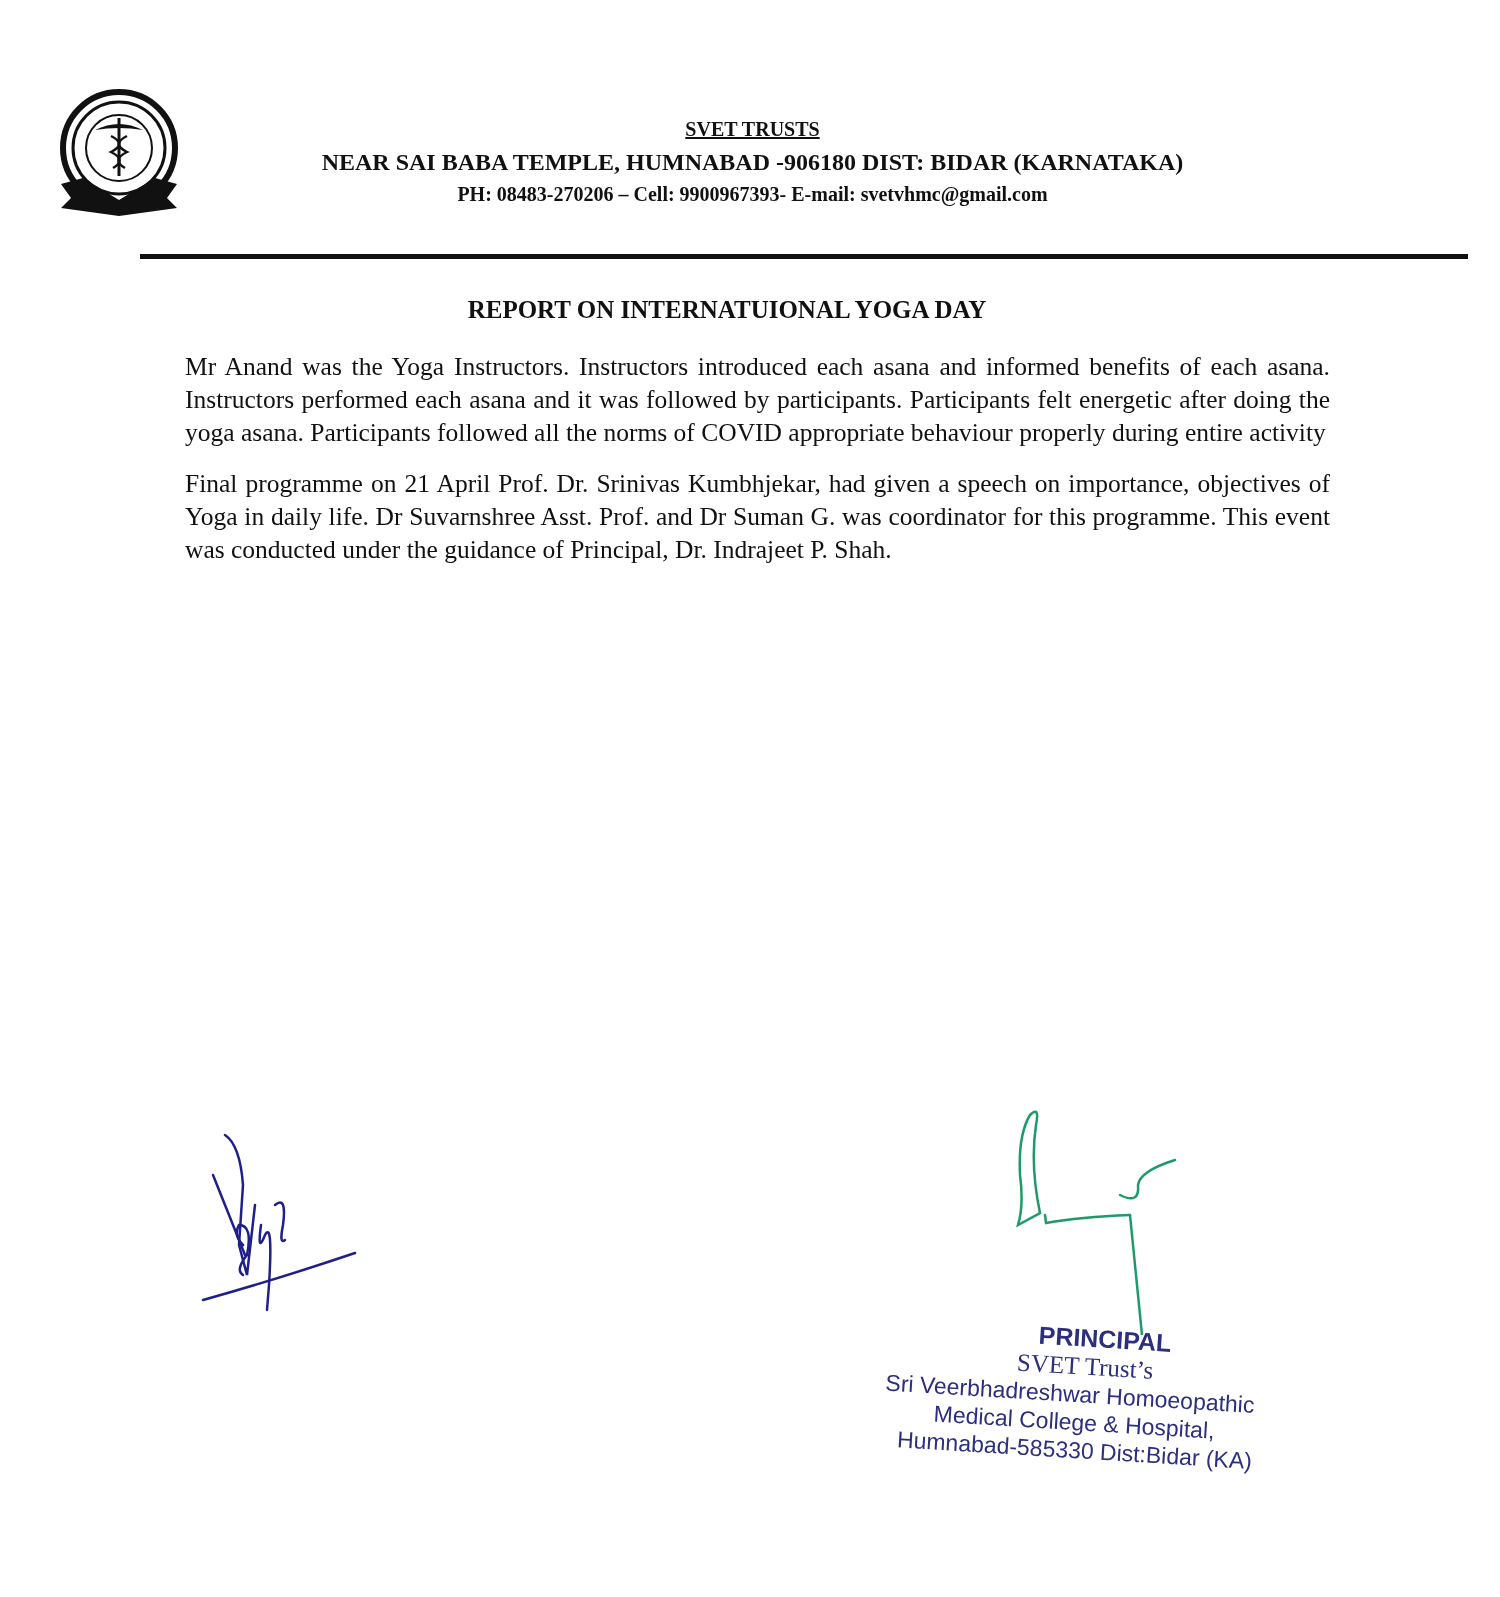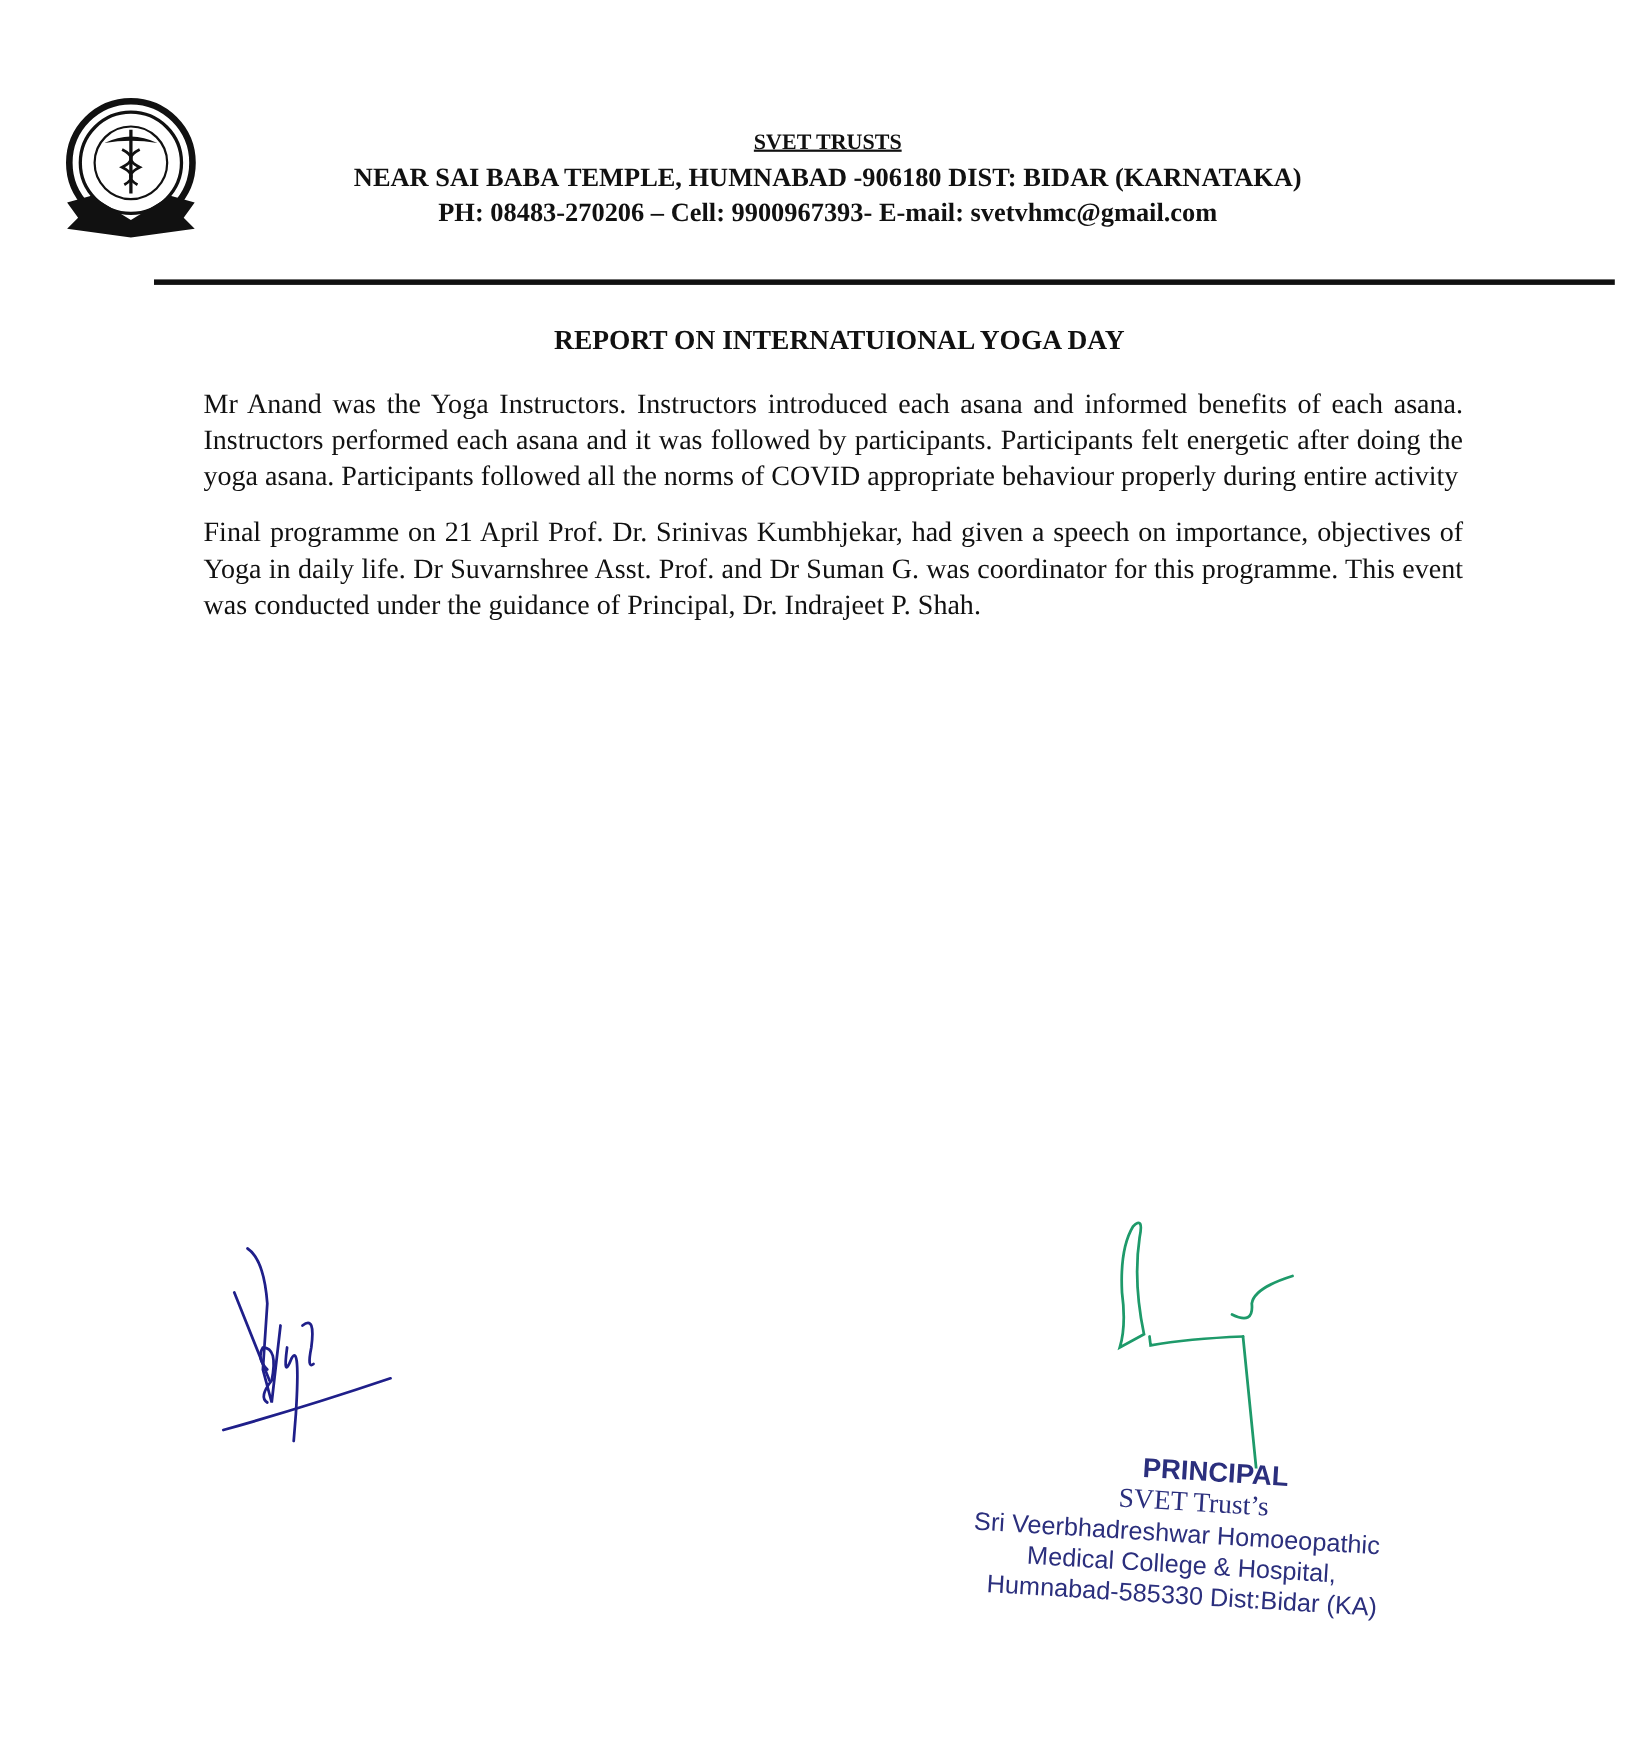--- a/index.html
+++ b/index.html
@@ -3,23 +3,23 @@
 <meta charset="utf-8">
 <style>
   html, body { margin: 0; padding: 0; background: #ffffff; }
   body { width: 1500px; height: 1597px; position: relative; overflow: hidden;
          font-family: "Liberation Serif", "DejaVu Serif", serif; color: #111; }
   .logo { position: absolute; left: 55px; top: 88px; width: 128px; height: 130px; }
   .header { position: absolute; left: 180px; top: 112px; width: 1145px; text-align: center; font-weight: bold; }
   .header .l1 { font-size: 20px; line-height: 34px; text-decoration: underline; }
   .header .l2 { font-size: 26px; line-height: 34px; letter-spacing: 0.1px; }
   .header .l3 { font-size: 24px; line-height: 32px; }
-  .header .l4 { font-size: 24px; line-height: 32px; text-align: center; }
+  .header .l4 { font-size: 20px; line-height: 32px; text-align: center; }
   .rule { position: absolute; left: 140px; top: 254px; width: 1328px; height: 5px; background: #111; }
-  .title { position: absolute; left: 188px; top: 296px; width: 1150px; text-align: center; font-weight: bold; font-size: 25px; }
+  .title { position: absolute; left: 152px; top: 296px; width: 1150px; text-align: center; font-weight: bold; font-size: 25px; }
   .body { position: absolute; left: 185px; top: 350px; width: 1145px; font-size: 25.5px; line-height: 33px; text-align: justify; }
   .body p { margin: 0 0 18px 0; }
   .sig-left { position: absolute; left: 195px; top: 1125px; width: 170px; height: 190px; }
   .sig-right { position: absolute; left: 1010px; top: 1105px; width: 200px; height: 230px; }
   .stamp { position: absolute; left: 880px; top: 1310px; width: 480px; color: #2b2f7d;
            font-family: "Liberation Sans", "DejaVu Sans", sans-serif; transform: rotate(3.5deg); transform-origin: left top; }
   .stamp .s1 { font-weight: bold; font-size: 25px; margin-left: 160px; line-height: 30px; }
   .stamp .s2 { font-family: "Liberation Serif", serif; font-size: 25px; margin-left: 140px; line-height: 28px; }
   .stamp .s3 { font-size: 23px; line-height: 28px; margin-left: 10px; }
   .stamp .s4 { font-size: 23px; line-height: 28px; margin-left: 60px; }

